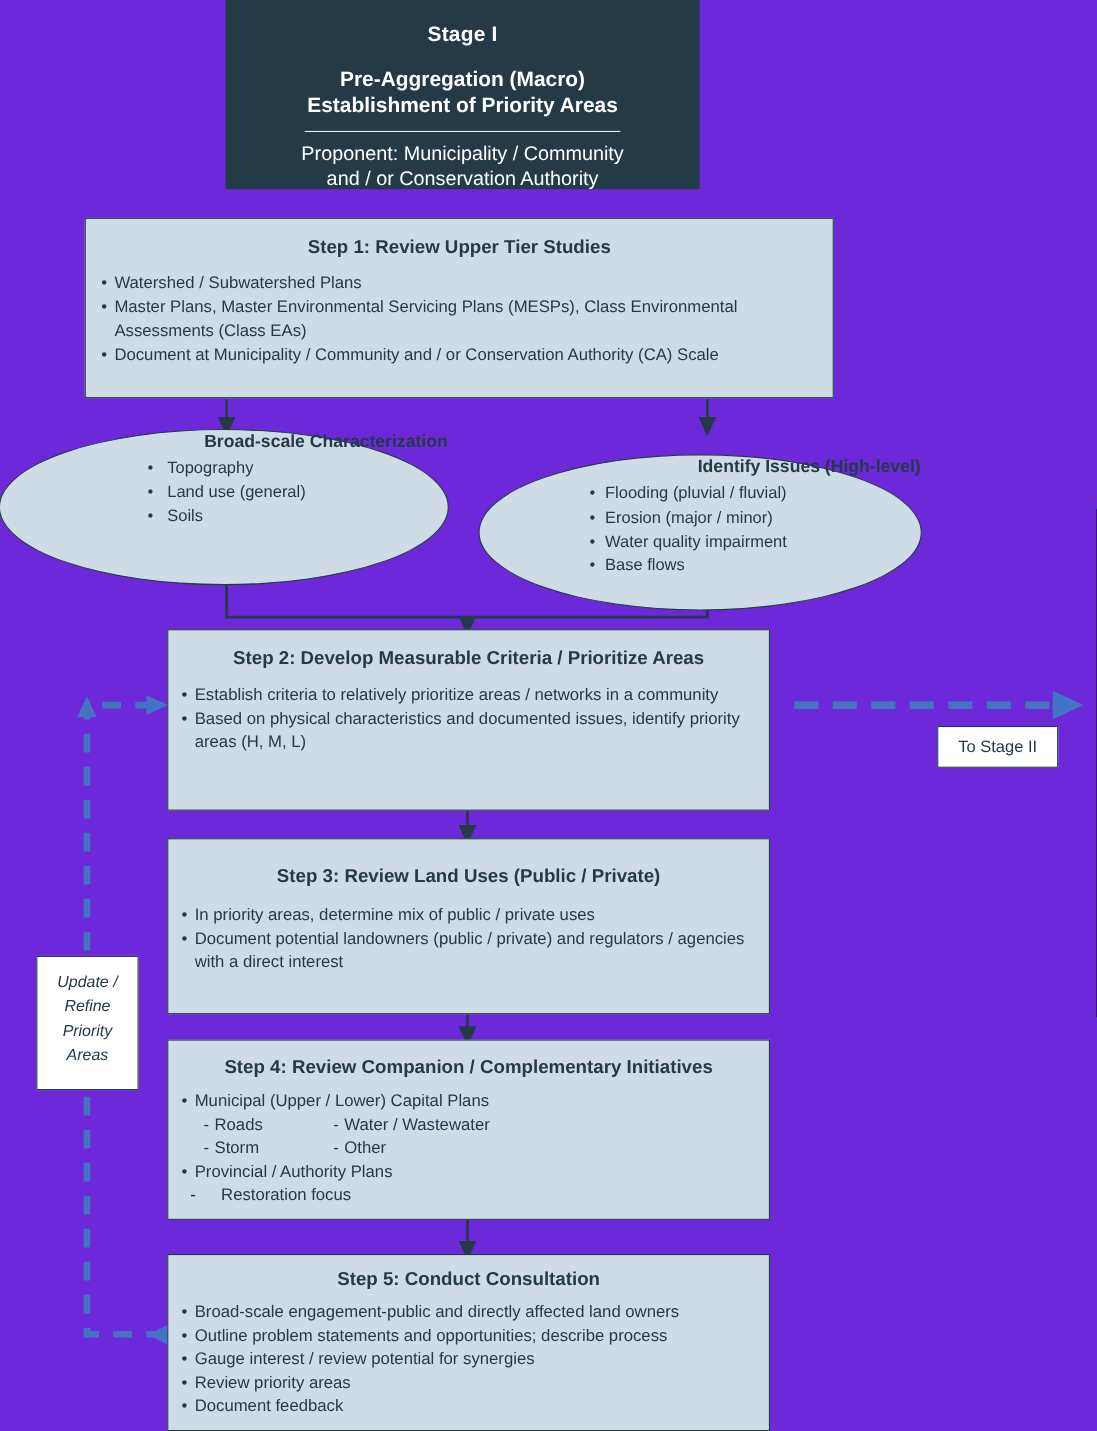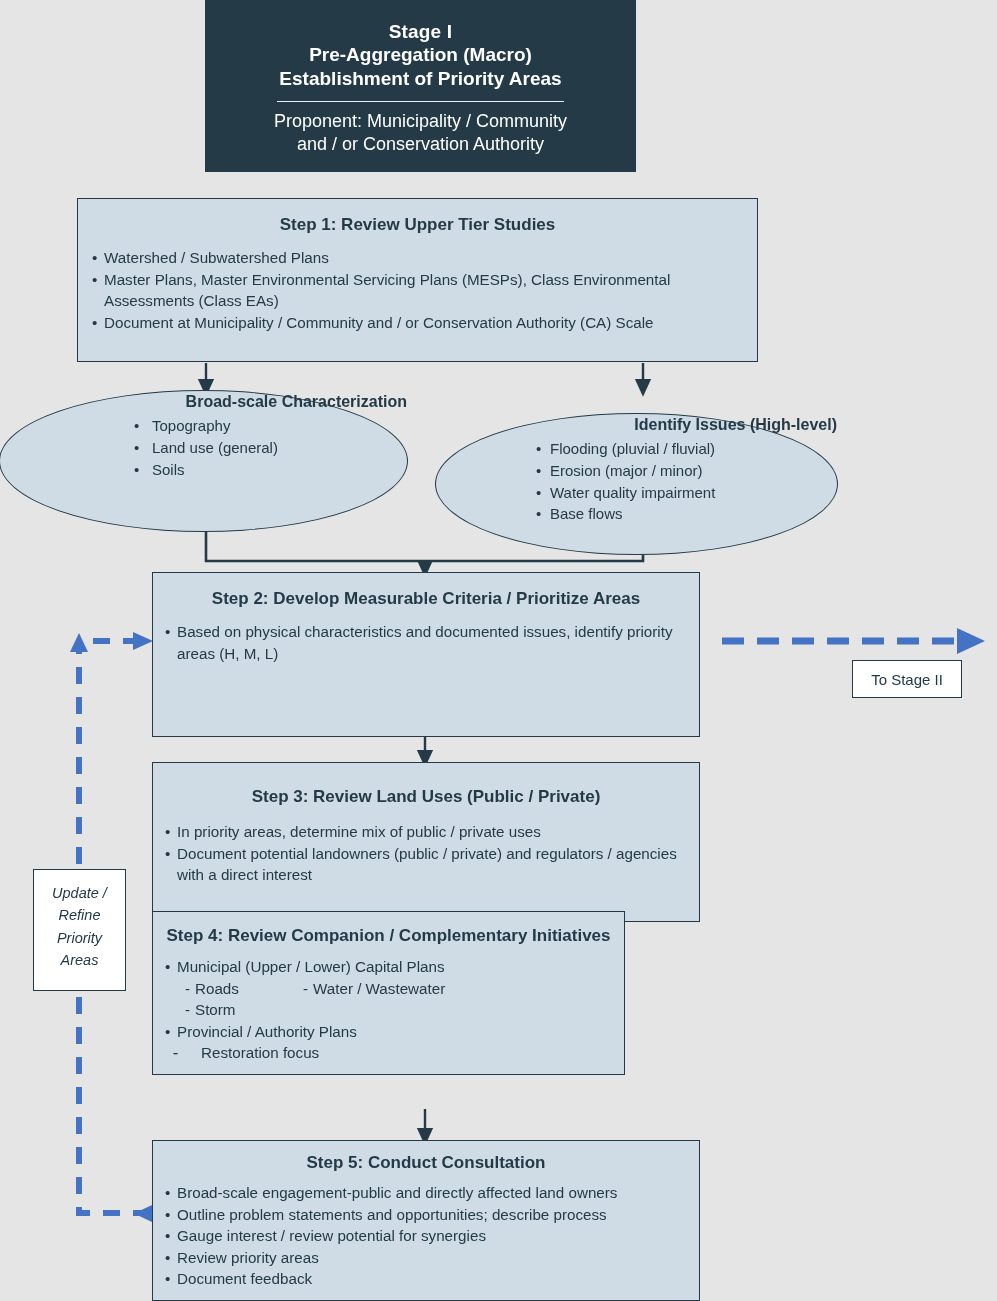--- a/index.html
+++ b/index.html
@@ -1,34 +1,34 @@
 <!DOCTYPE html>
 <html><head>
 <meta charset="utf-8">
 <style>
   html,body{margin:0;padding:0;background:#000;}
   #canvas{
     position:relative;
     width:997px;height:1301px;
-    background:#e5e5e5;
+    background:#6d28d9;
     font-family:"Liberation Sans", sans-serif;
     overflow:hidden;
   }
   .box{position:absolute;box-sizing:border-box;}
 
   
   .stage-header{
     background:#243a47;
     left:205px;top:0px;width:431px;height:172px;
     color:#ffffff;
     text-align:center;
     padding:10px 16px 0 16px;
   }
   .stage-header .sh-line1{font-size:19px;font-weight:bold;letter-spacing:.2px;margin-top:11px;}
-  .stage-header .sh-line2{font-size:19px;font-weight:bold;line-height:1.28;}
+  .stage-header .sh-line2{font-size:19px;font-weight:bold;margin-top:18px;line-height:1.28;}
   .stage-header .sh-rule{
     border-bottom:1.5px solid #e8eef1;
     width:72%;margin:8px auto 0 auto;height:1px;
   }
   .stage-header .sh-sub{font-size:18px;margin-top:8px;line-height:1.3;font-weight:normal;}
 
   
   .step{
     background:#cfdce5;
     border:1.6px solid #243a47;
@@ -51,21 +51,21 @@
   .step ul li.nodot:before{content:"";}
   .step ul li.sub{padding-left:18px;}
   .step ul li.sub:before{content:"-";left:8px;}
 
   #step1{left:77px;top:198px;width:681px;height:164px;padding:16px 14px 0 14px;}
   #step1 .title{margin-bottom:12px;}
   #step2{left:152px;top:572px;width:548px;height:165px;padding:16px 12px 0 12px;}
   #step2 .title{margin-bottom:12px;}
   #step3{left:152px;top:762px;width:548px;height:160px;padding:24px 12px 0 12px;}
   #step3 .title{margin-bottom:14px;}
-  #step4{left:152px;top:911px;width:473px;height:164px;padding:14px 12px 0 12px;}
+  #step4{left:152px;top:945px;width:548px;height:164px;padding:14px 12px 0 12px;}
   #step4 .title{margin-bottom:10px;}
   #step5{left:152px;top:1140px;width:548px;height:161px;padding:12px 12px 0 12px;}
   #step5 .title{margin-bottom:9px;}
 
   
   .subrow{display:flex;}
   .subrow .c1{width:118px;}
   .subrow .c2{flex:1;}
   .subrow span{position:relative;padding-left:18px;display:inline-block;font-size:15.2px;line-height:1.42;}
   .subrow span:before{content:"-";position:absolute;left:8px;}
@@ -179,20 +179,21 @@
       <li>Flooding (pluvial / fluvial)</li>
       <li>Erosion (major / minor)</li>
       <li>Water quality impairment</li>
       <li>Base flows</li>
     </ul>
   </div>
 
   <div class="box step" id="step2">
     <div class="title">Step 2:  Develop Measurable Criteria / Prioritize Areas</div>
     <ul>
+      <li>Establish criteria to relatively prioritize areas / networks in a community</li>
       <li>Based on physical characteristics and documented issues, identify priority areas (H, M, L)</li>
     </ul>
   </div>
 
   <div class="box step" id="step3">
     <div class="title">Step 3:  Review Land Uses (Public / Private)</div>
     <ul>
       <li>In priority areas, determine mix of public / private uses</li>
       <li>Document potential landowners (public / private) and regulators / agencies with a direct interest</li>
     </ul>
@@ -204,20 +205,21 @@
       <li>Municipal (Upper / Lower) Capital Plans</li>
       <li class="nodot">
         <div class="subrow">
           <div class="c1"><span>Roads</span></div>
           <div class="c2"><span>Water / Wastewater</span></div>
         </div>
       </li>
       <li class="nodot">
         <div class="subrow">
           <div class="c1"><span>Storm</span></div>
+          <div class="c2"><span>Other</span></div>
         </div>
       </li>
       <li>Provincial / Authority Plans</li>
       <li class="sub nodot">
         <span style="position:relative;padding-left:18px;display:inline-block;">
           <span style="position:absolute;left:-10px;">-</span>
           <span>Restoration focus</span>
         </span>
       </li>
     </ul>

